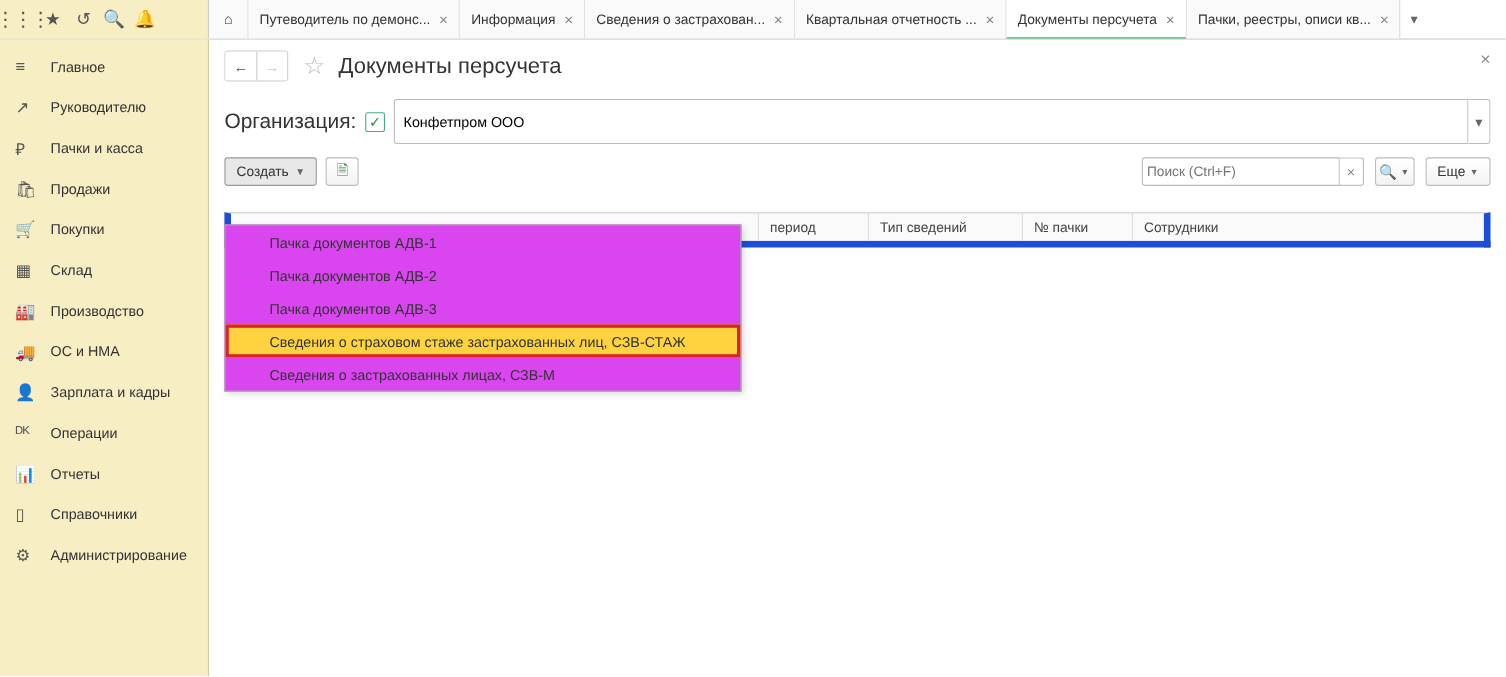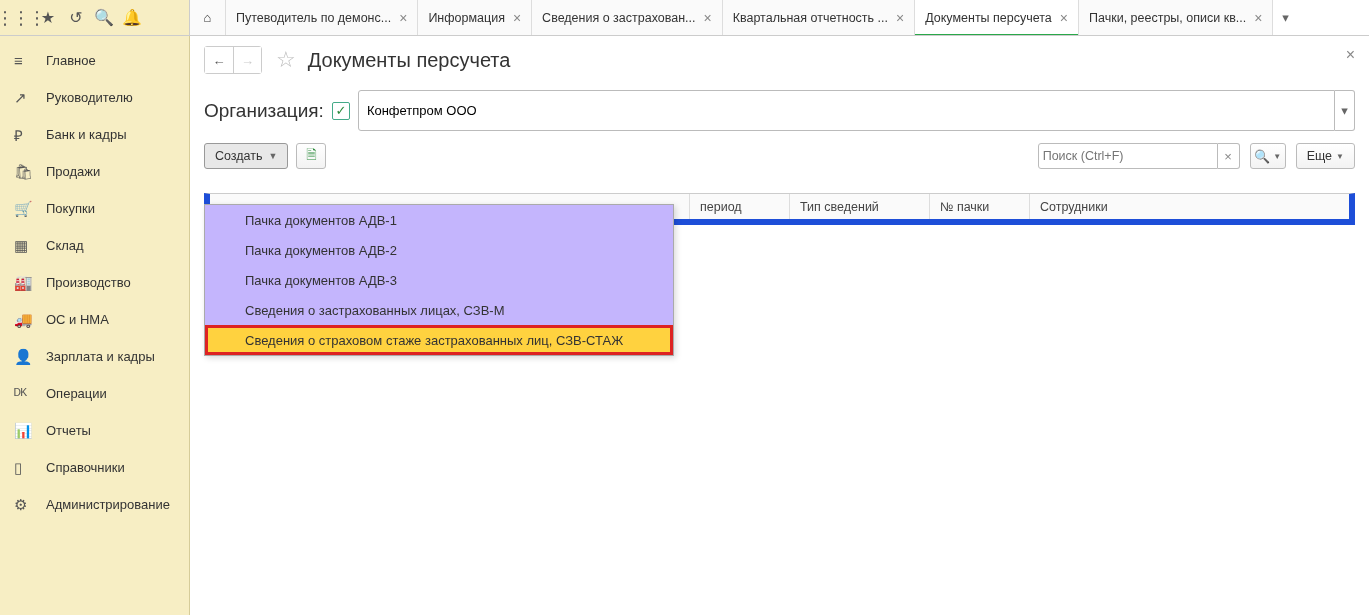--- a/index.html
+++ b/index.html
@@ -60,21 +60,21 @@
 .search-go .caret { margin-left: 3px; font-size: 8px; color: #666; }
 .more-btn { height: 26px; border: 1px solid #bbb; border-radius: 3px; background: linear-gradient(#fff,#f3f3f3); padding: 0 10px; display: flex; align-items: center; cursor: pointer; font-size: 12.5px; }
 .more-btn .caret { margin-left: 4px; font-size: 8px; color: #666; }
 
 
 .grid-head { display: flex; border: 6px solid #1d4ed8; border-top: 1px solid #ccc; margin-top: 8px; background: #fafafa; height: 32px; }
 .gh-cell { padding: 0 10px; display: flex; align-items: center; border-right: 1px solid #ddd; font-size: 12.5px; color: #444; }
 .gh-cell:last-child { border-right: none; flex: 1; }
 
 
-.dropdown { position: absolute; top: 168px; left: 14px; width: 470px; background: #c4b5fd; border: 1px solid #aaa; box-shadow: 2px 2px 6px rgba(0,0,0,0.15); z-index: 10; }
+.dropdown { position: absolute; top: 168px; left: 14px; width: 470px; background: #d946ef; border: 1px solid #aaa; box-shadow: 2px 2px 6px rgba(0,0,0,0.15); z-index: 10; }
 .dd-item { height: 30px; padding: 0 40px; display: flex; align-items: center; font-size: 13px; cursor: pointer; }
 .dd-item.highlight { background: #ffd23f; outline: 3px solid #d22; outline-offset: -3px; }
 
 </style>
 </head>
 <body>
 
 <div class="app">
   <div class="top-bar">
     <div class="top-icons">
@@ -121,21 +121,21 @@
       <div class="side-item">
           <span class="sicon">≡</span>
           <span>Главное</span>
         </div>
       <div class="side-item">
           <span class="sicon">↗</span>
           <span>Руководителю</span>
         </div>
       <div class="side-item">
           <span class="sicon">₽</span>
-          <span>Банк и кадры</span>
+          <span>Пачки и касса</span>
         </div>
       <div class="side-item">
           <span class="sicon">🛍</span>
           <span>Продажи</span>
         </div>
       <div class="side-item">
           <span class="sicon">🛒</span>
           <span>Покупки</span>
         </div>
       <div class="side-item">
@@ -215,18 +215,18 @@
         <div class="gh-cell" style="width:100px;">период</div>
         <div class="gh-cell" style="width:140px;">Тип сведений</div>
         <div class="gh-cell" style="width:100px;">№ пачки</div>
         <div class="gh-cell">Сотрудники</div>
       </div>
 
       <div class="dropdown">
         <div class="dd-item">Пачка документов АДВ-1</div>
         <div class="dd-item">Пачка документов АДВ-2</div>
         <div class="dd-item">Пачка документов АДВ-3</div>
+        <div class="dd-item highlight">Сведения о страховом стаже застрахованных лиц, СЗВ-СТАЖ</div>
         <div class="dd-item">Сведения о застрахованных лицах, СЗВ-М</div>
-        <div class="dd-item highlight">Сведения о страховом стаже застрахованных лиц, СЗВ-СТАЖ</div>
       </div>
     </div>
   </div>
 </div>
 
 </body></html>

